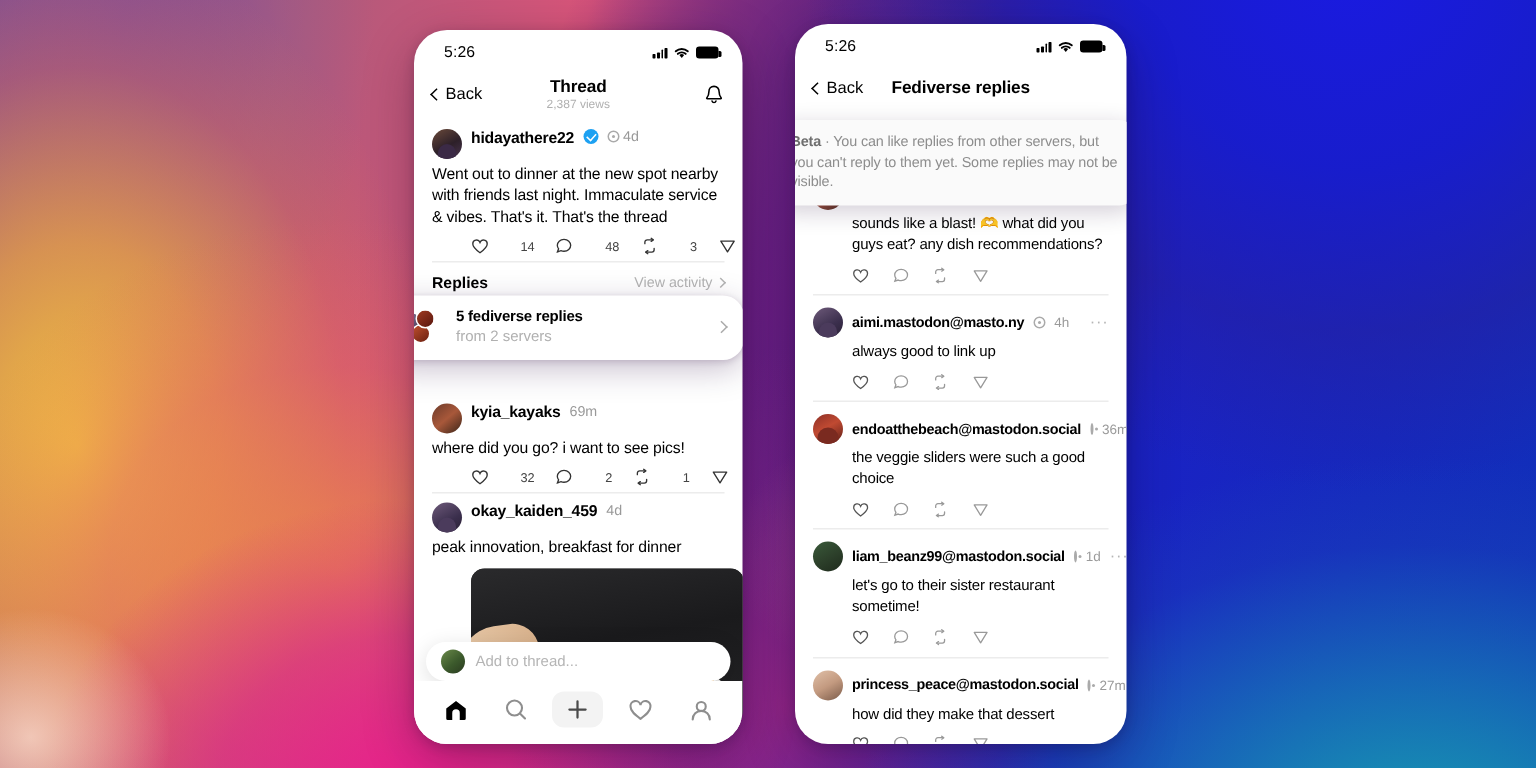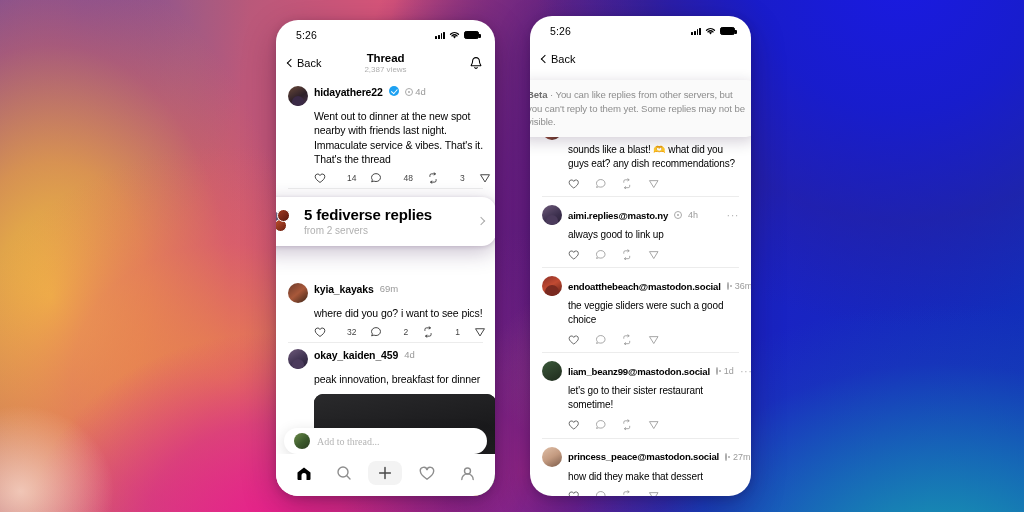--- a/index.html
+++ b/index.html
@@ -152,21 +152,21 @@
     border: 1px solid #aaa; position: relative; vertical-align: -1px;
   }
   .fedi-badge::after {
     content: ""; position: absolute; left: 2px; top: 2px;
     width: 2px; height: 2px; border-radius: 50%; background: #aaa;
   }
   .post-body {
     font-size: 10.5px; line-height: 1.36; color: #000;
     margin-top: 3px; letter-spacing: -.1px;
   }
-  .post-body.indent { margin-left: 26px; }
+  .post-body.indent { }
   .actions { display: flex; gap: 14px; align-items: center; margin-top: 6px; }
   .actions.indent { margin-left: 26px; }
   .act { display: flex; align-items: center; gap: 21px; cursor: pointer; }
   .act svg { width: 12px; height: 12px; display: block; }
   .act-n { font-size: 8.5px; color: #444; }
 
   .divider { height: 1px; background: #ececec; }
 
   .replies-row {
     display: flex; align-items: center; justify-content: space-between;
@@ -188,21 +188,21 @@
     z-index: 6; cursor: pointer;
   }
   .stack { position: relative; width: 26px; height: 24px; flex: 0 0 26px; }
   .stack .sa {
     position: absolute; width: 13px; height: 13px; border-radius: 50%;
     border: 1.5px solid #fff;
   }
   .stack .s1 { left: 0;   top: 2px;  background: linear-gradient(140deg,#8a7a9a,#4a3a58); z-index:1 }
   .stack .s2 { left: 9px; top: 0px;  background: linear-gradient(140deg,#a03a22,#58160e); z-index:3 }
   .stack .s3 { left: 6px; top: 10px; background: linear-gradient(140deg,#c0502e,#6a1f10); z-index:2 }
-  .fedi-title { font-size: 15px; font-weight: 700; color: #000; letter-spacing: -.15px; }
+  .fedi-title { font-size: 10px; font-weight: 700; color: #000; letter-spacing: -.15px; }
   .fedi-sub { font-size: 10px; color: #b0b0b0; margin-top: 2px; }
   .fedi-chev { margin-left: auto; width: 6px; height: 6px;
     border-right: 1.4px solid #aaa; border-top: 1.4px solid #aaa; transform: rotate(45deg); }
 
   
   .photo {
     margin: 7px 0 0 26px; width: 182px; height: 104px;
     border-radius: 9px; overflow: hidden; position: relative;
     background: #1b1b1b;
   }
@@ -223,21 +223,21 @@
     border-radius: 4px; }
   .ph-bacon2 { position:absolute; left:30px; top:101px; width:128px; height:8px;
     background: linear-gradient(180deg,#e08a56,#b9562f); border-radius: 4px; opacity:.9 }
 
   
   #compose {
     position: absolute; left: 8px; right: 8px; bottom: 42px;
     background: #fff; border-radius: 18px;
     box-shadow: 0 3px 14px rgba(0,0,0,0.13);
     height: 26px; display: flex; align-items: center; gap: 7px;
-    padding: 0 10px; z-index: 5; font-family: Liberation Serif, serif;
+    padding: 0 10px; z-index: 5;
   }
   .compose-av { width: 16px; height: 16px; border-radius: 50%; flex: 0 0 16px;
     background: linear-gradient(140deg,#6b8a4a,#3c5a2c 55%,#2a3a20); }
   .compose-ph { font-size: 10px; color: #b5b5b5; }
 
   
   #tabbar {
     position: absolute; left: 0; right: 0; bottom: 0; height: 42px;
     background: #fff; display: flex; align-items: center;
     justify-content: space-around; padding: 0 8px 4px; z-index: 5;
@@ -497,20 +497,23 @@
         </svg>
         <span class="batt"></span>
       </div>
     </div>
 
     <div class="navbar">
       <div class="nav-back">
         <span class="chev-l"></span>
         <span class="nav-back-label">Back</span>
       </div>
+      <div class="nav-center">
+        <div class="nav-title">Fediverse replies</div>
+      </div>
     </div>
 
     <div class="spacer-top"></div>
 
     <div class="content">
 
       <div class="fedi-post">
         <div class="fedi-head">
           <div class="avatar av6"></div>
           <span class="fedi-handle">jiho100x@mastodon.social</span>
@@ -541,21 +544,21 @@
                 <path d="M1.8 3.2h10.4L7 11.6Z" fill="none" stroke="#999" stroke-width="1.05" stroke-linejoin="round"></path>
               </svg>
             </span>
         </div>
       </div>
       <div class="divider"></div>
 
       <div class="fedi-post">
         <div class="fedi-head">
           <div class="avatar av3"></div>
-          <span class="fedi-handle">aimi.replies@masto.ny</span>
+          <span class="fedi-handle">aimi.mastodon@masto.ny</span>
           <span class="fedi-badge"></span>
           <span class="fedi-time">4h</span>
           <span class="dots">···</span>
         </div>
         <div class="fedi-body">always good to link up</div>
         <div class="fedi-actions">
           <span>
               <svg viewBox="0 0 14 14">
                 <path d="M7 12.2C4 10 1.4 8 1.4 5.4A2.9 2.9 0 0 1 7 4.2a2.9 2.9 0 0 1 5.6 1.2c0 2.6-2.6 4.6-5.6 6.8Z" fill="none" stroke="#555" stroke-width="1.05"></path>
               </svg>

